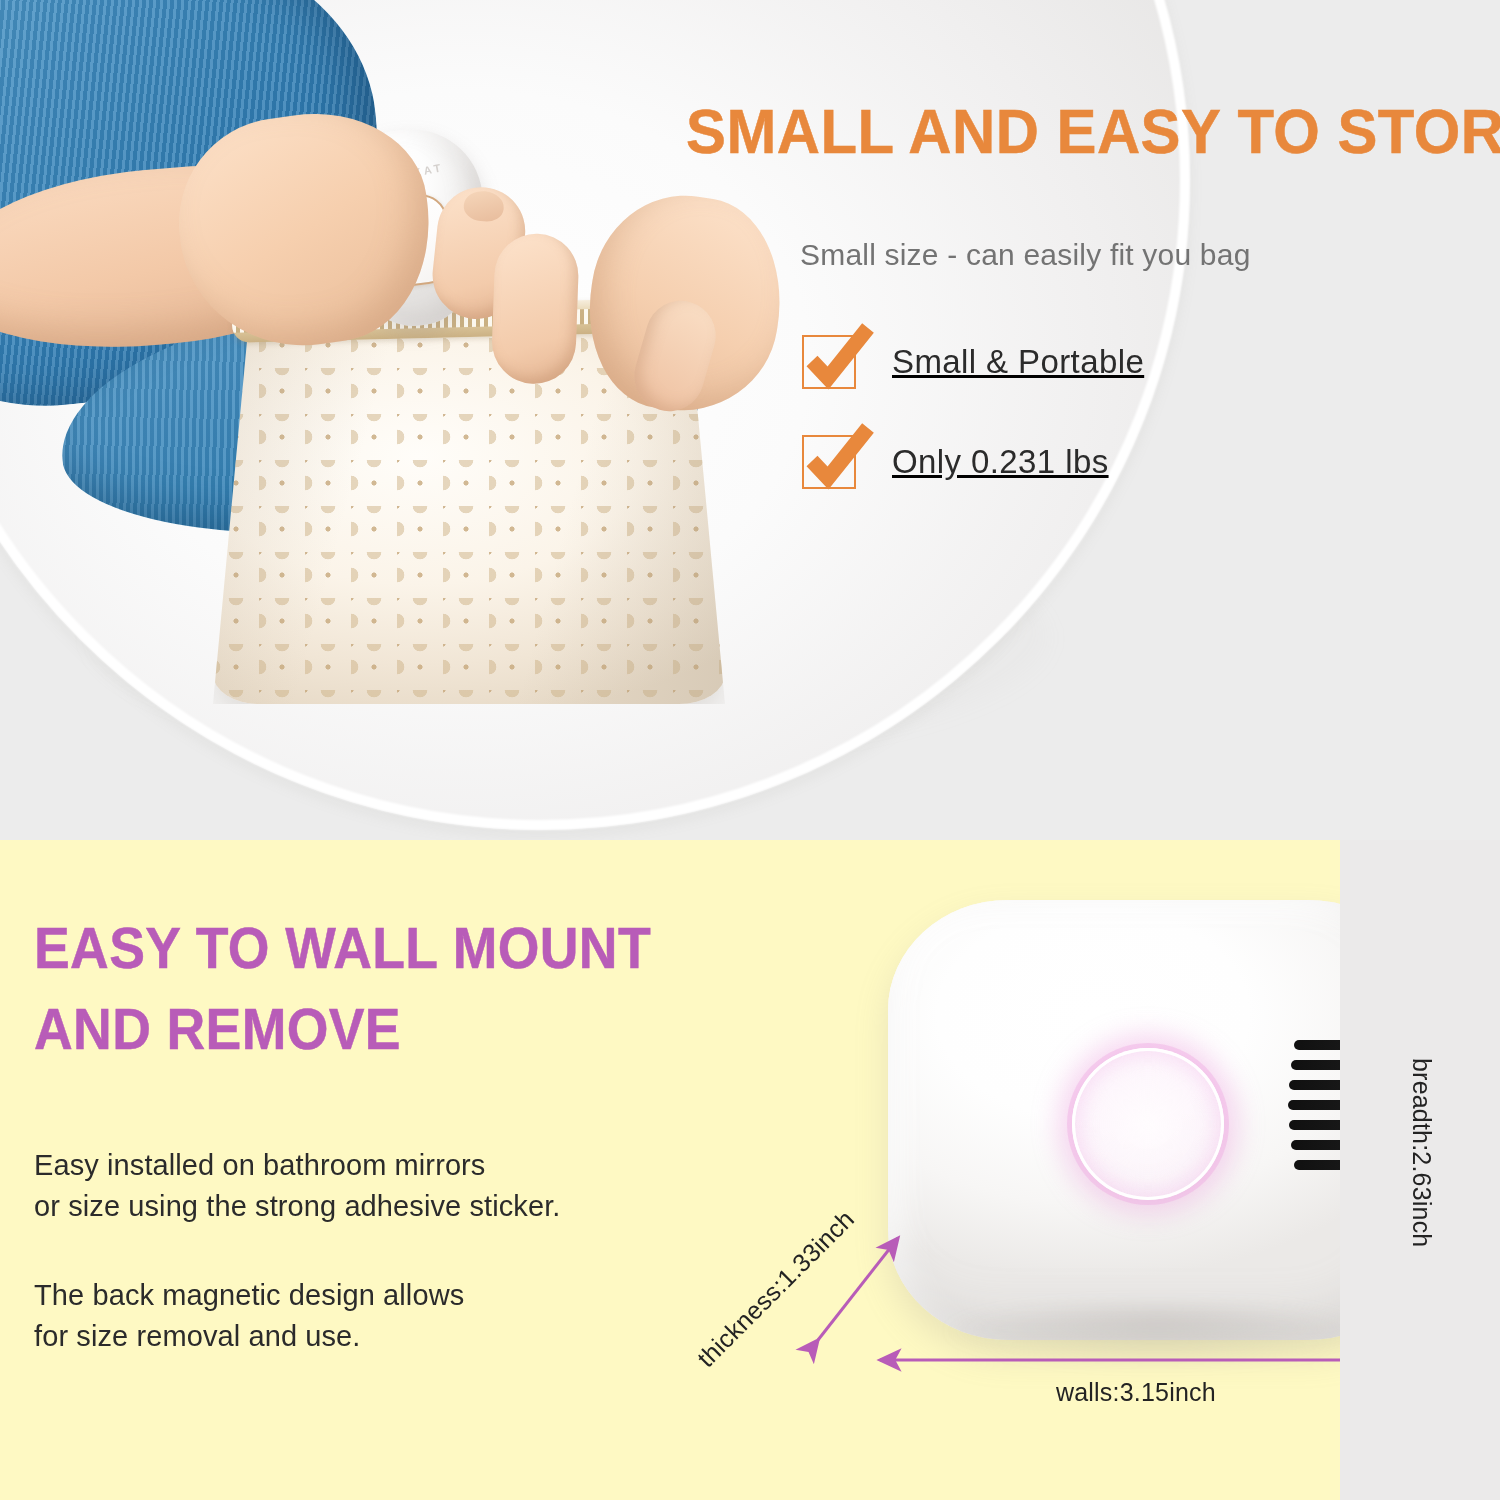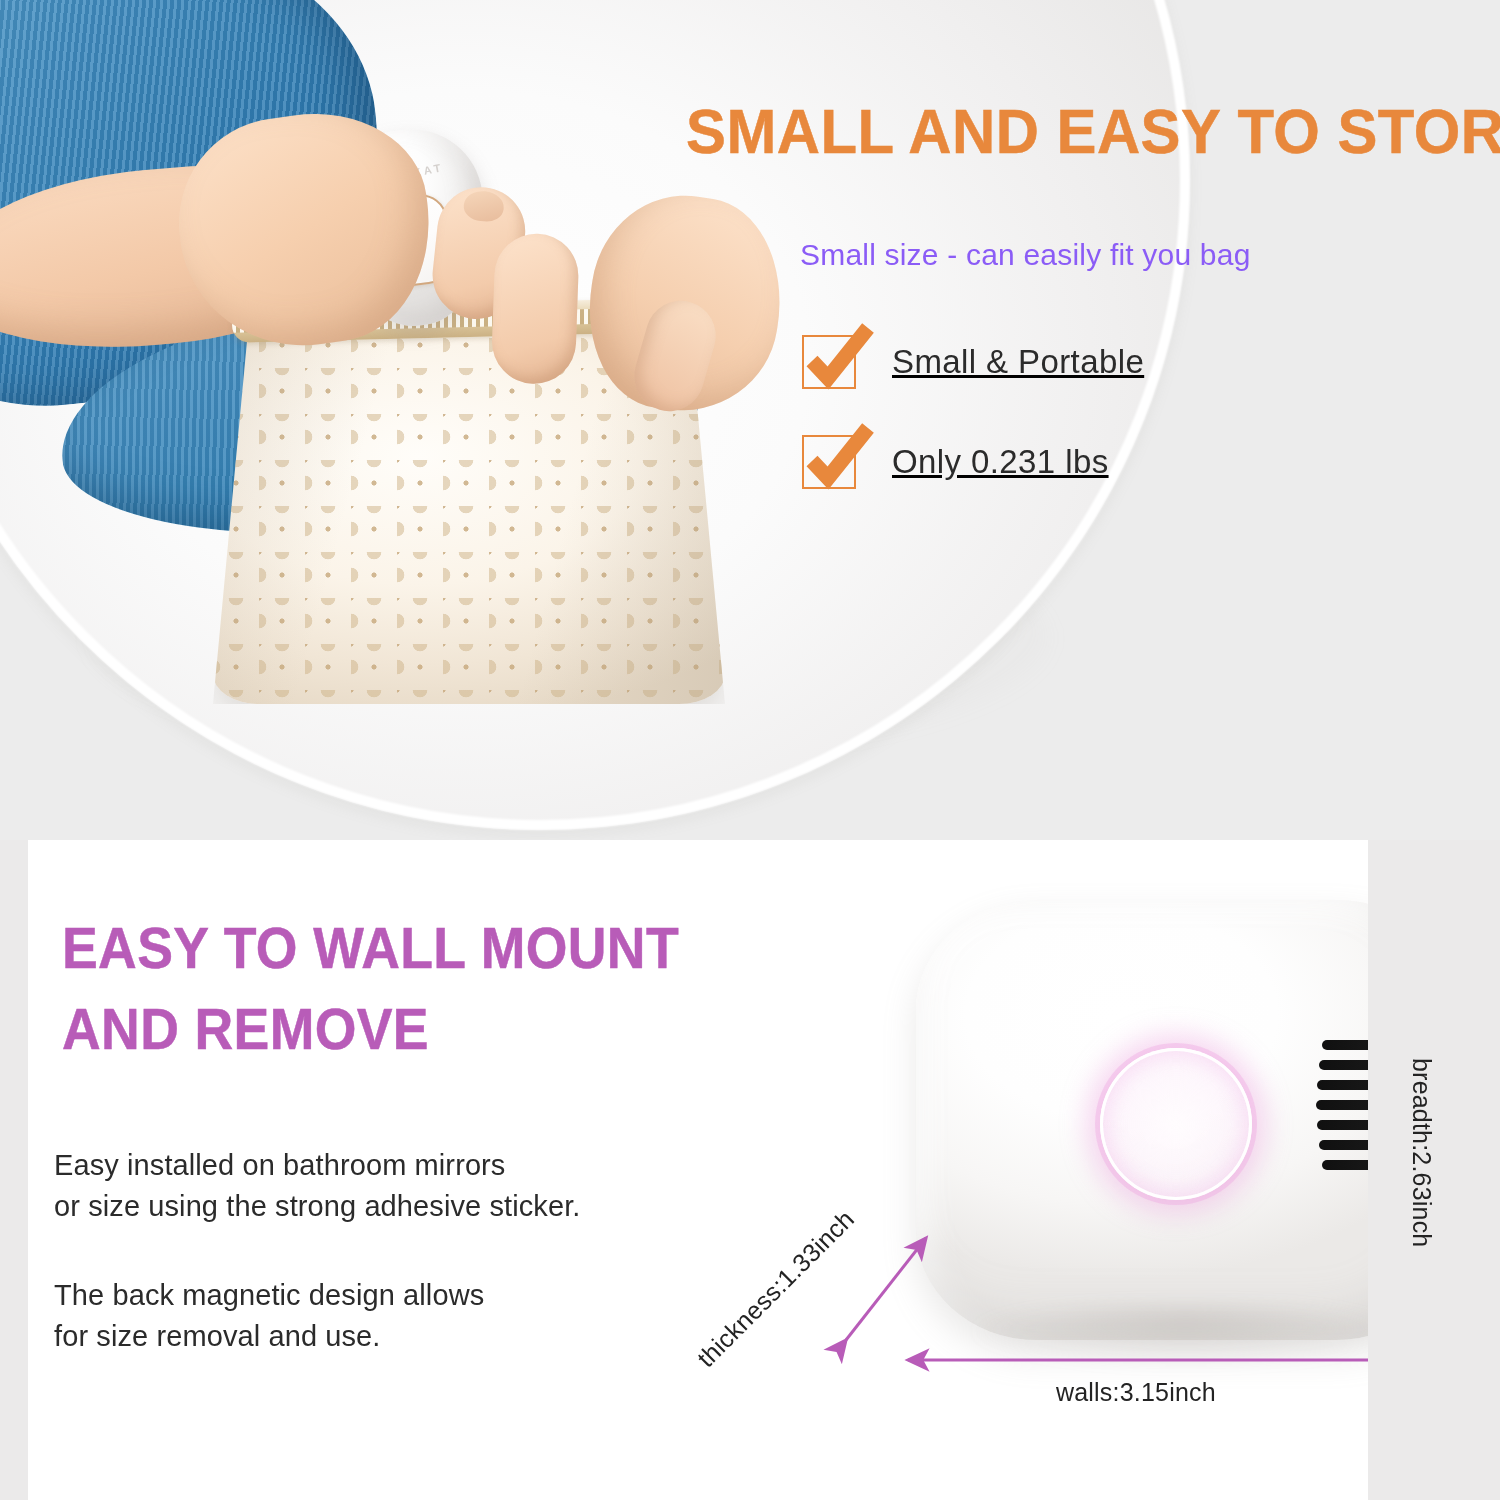--- a/index.html
+++ b/index.html
@@ -176,50 +176,50 @@
     position:absolute; left:686px; top:100px; width:800px;
     font-size:63px; font-weight:700; letter-spacing:.5px;
     color:#e8883c; line-height:1.0;
     font-family:"Liberation Sans Narrow","Liberation Sans",sans-serif;
     transform:scaleX(.95); transform-origin:left center;
     white-space:nowrap;
     -webkit-text-stroke:.5px #e8883c;
   }
   .sub-line{
     position:absolute; left:800px; top:238px;
-    font-size:30px; color:#8b5cf6; letter-spacing:.2px;
+    font-size:30px; color:#737373; letter-spacing:.2px;
   }
   .check-list{ position:absolute; left:802px; top:325px; width:640px;text-decoration:underline; }
   .check-row{ display:flex; align-items:center; height:74px; margin-bottom:26px; }
   .checkbox{
     position:relative; width:54px; height:54px;
     border:2.5px solid #e8883c; background:transparent; flex:0 0 54px;
   }
   .checkbox .tick{
     position:absolute; left:-2px; top:-16px; width:74px; height:74px;
     pointer-events:none;
   }
   .check-label{ font-size:33px; color:#2b2b2b; margin-left:36px; letter-spacing:.4px; }
 
   
   .panel-bot{
     position:absolute; left:0; top:840px; width:1340px; height:660px;
-    background:#ffffff; overflow:hidden;margin-left:28px;
+    background:#fef9c3; overflow:hidden;
   }
   .h-purple{
     position:absolute; left:34px; top:68px; width:700px;
     font-size:57px; font-weight:700; letter-spacing:.4px;
     color:#b85cb8; line-height:1.42;
     font-family:"Liberation Sans Narrow","Liberation Sans",sans-serif;
     transform:scaleX(.94); transform-origin:left center;
     -webkit-text-stroke:.5px #b85cb8;
   }
   .h-purple div{ white-space:nowrap; }
   .para{
-    position:absolute; left:26px; font-size:29px; color:#2b2b2b;
+    position:absolute; left:34px; font-size:29px; color:#2b2b2b;
     line-height:1.42; letter-spacing:.1px;
   }
   .para.p1{ top:305px; }
   .para.p2{ top:435px; }
 
   
   .device-big{
     position:absolute; left:888px; top:60px; width:540px; height:440px;
     border-radius:120px 120px 120px 120px / 110px 110px 110px 110px;
     background:

